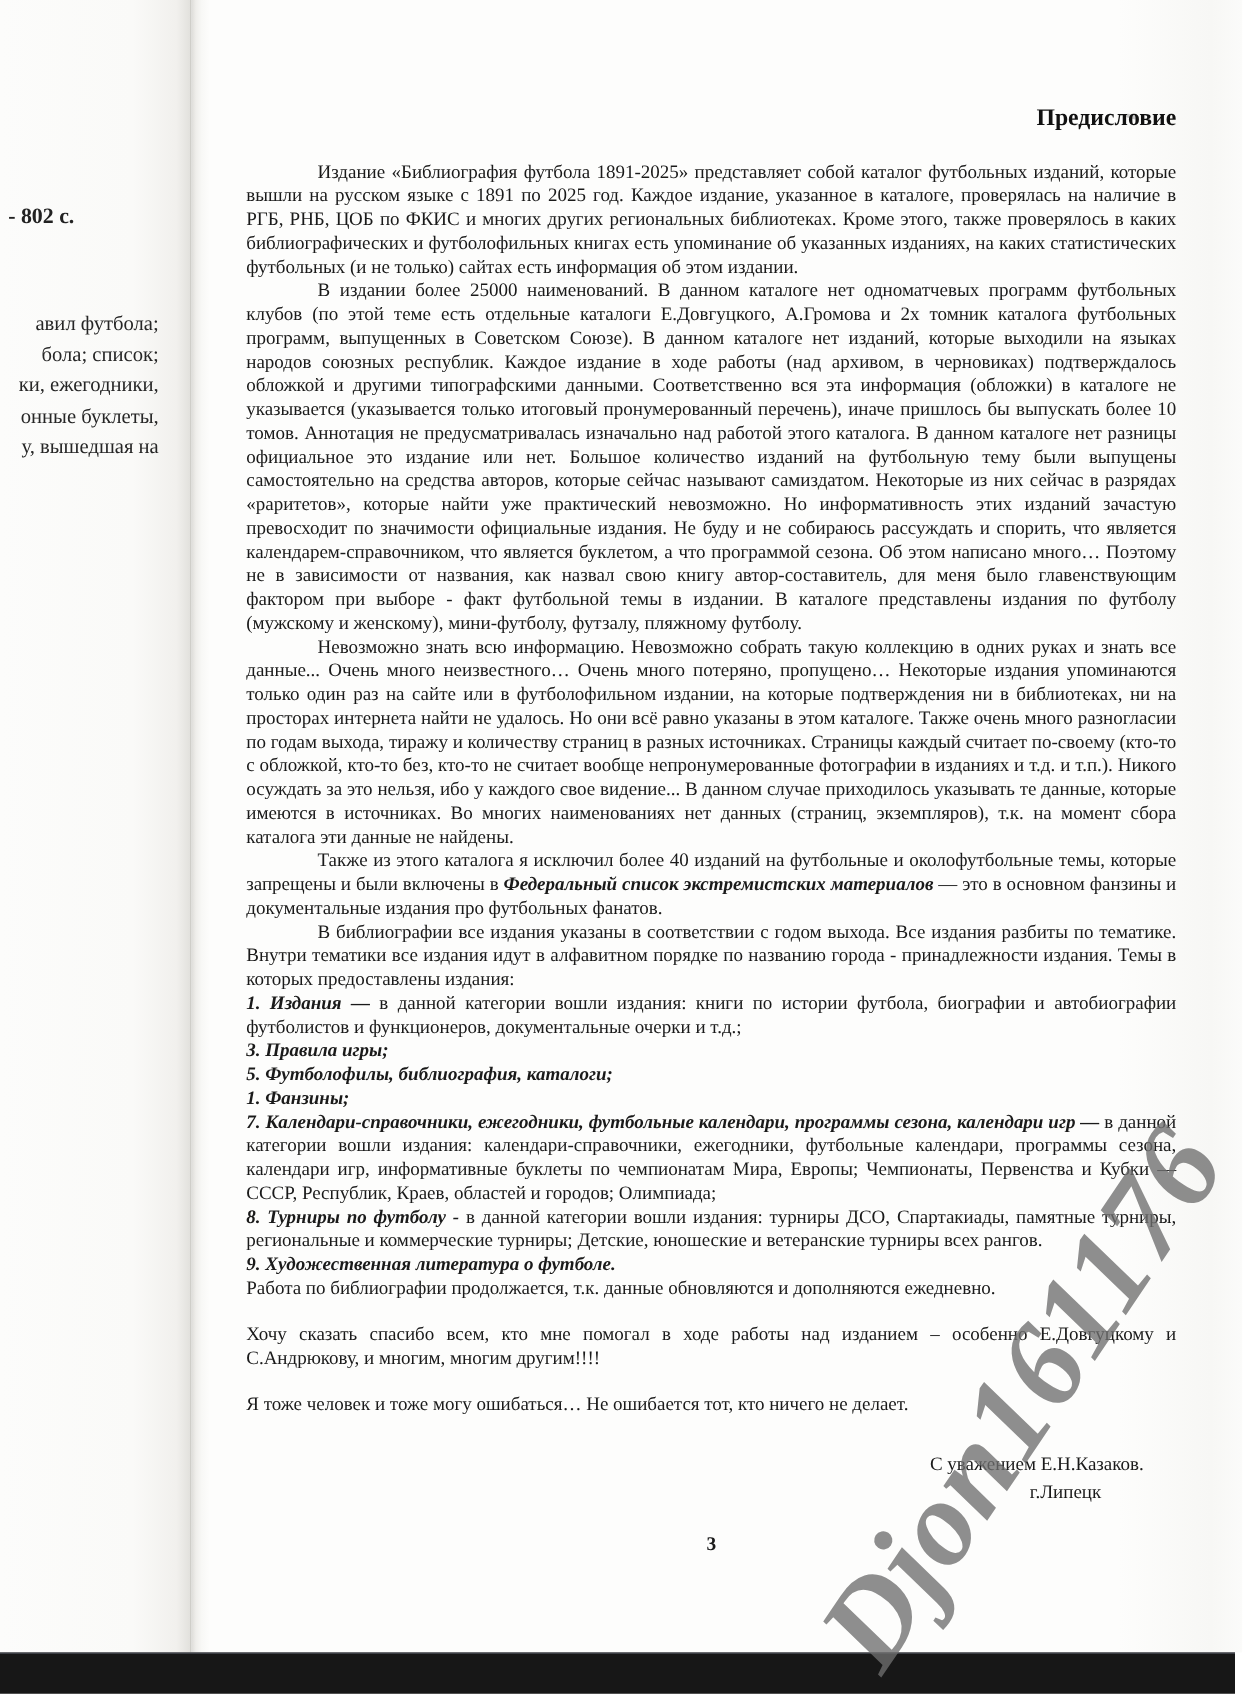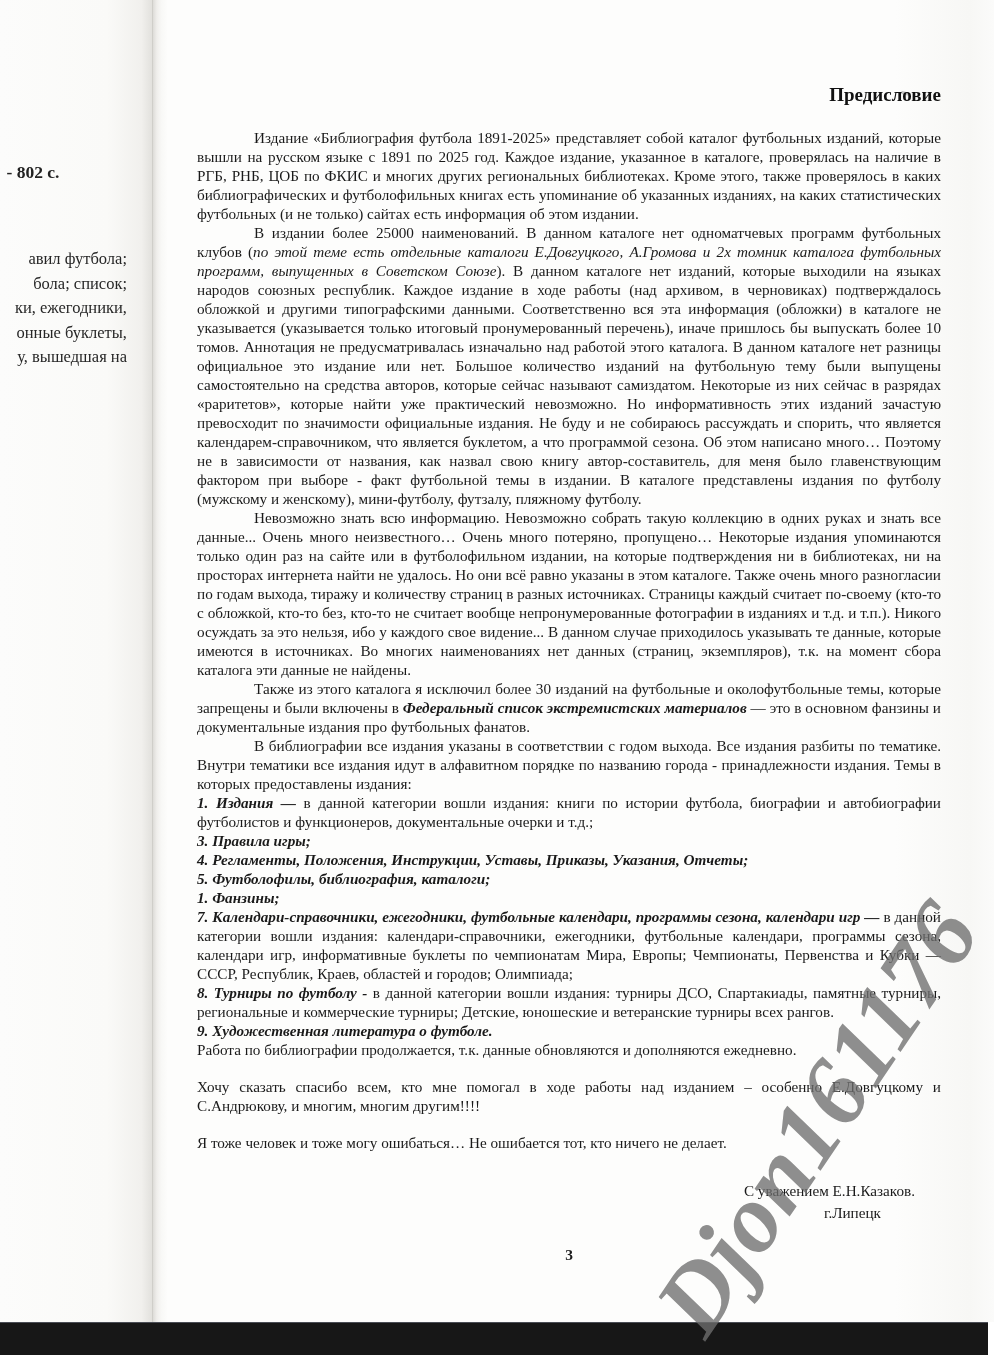--- a/index.html
+++ b/index.html
@@ -28,21 +28,21 @@
   }
   
   #main-page{
     position:absolute;left:167px;top:0;right:0;height:1322px;
     background:linear-gradient(to right,#fdfdfc 0%,#fdfdfc 88%,#f7f7f5 97%,#fbfbfa 100%);
   }
   #content{position:absolute;left:30px;top:0;width:744px;}
   .title{margin:84px 0 22px 0;text-align:right;font-weight:bold;font-size:19px;color:#111;}
   #content p{margin:0;text-align:justify;text-indent:57px;font-size:15.2px;line-height:19px;}
   #content p.item, #content p.noindent{text-indent:0;}
-  .it{font-style:italic;}
+  .it{}
   .bi{font-weight:bold;font-style:italic;margin-top:42px;}
   .gap{margin-top:18px !important;}
   .sig-block{margin-top:28px;text-align:right;padding-right:26px;font-size:15.2px;line-height:22px;}
   .sig-city{padding-right:34px;}
   .page-num{margin-top:22px;text-align:center;font-weight:bold;font-size:15.5px;}
   
   .artifact{
     position:absolute;left:734px;top:92px;width:10px;height:3px;
     background:#c6c6c6;transform:rotate(14deg);border-radius:1px;
   }
@@ -82,27 +82,26 @@
     <div class="artifact"></div>
     <div id="content">
       <div class="title">Предисловие</div>
 
       <p><span>Издание «Библиография футбола 1891-2025» представляет собой каталог футбольных изданий, которые вышли на русском языке с 1891 по 2025 год. Каждое издание, указанное в каталоге, проверялась на наличие в РГБ, РНБ, ЦОБ по ФКИС и многих других региональных библиотеках. Кроме этого, также проверялось в каких библиографических и футболофильных книгах есть упоминание об указанных изданиях, на каких статистических футбольных (и не только) сайтах есть информация об этом издании.</span></p>
 
       <p><span>В издании более 25000 наименований. В данном каталоге нет одноматчевых программ футбольных клубов (</span><span class="it">по этой теме есть отдельные каталоги Е.Довгуцкого, А.Громова и 2х томник каталога футбольных программ, выпущенных в Советском Союзе</span><span>). В данном каталоге нет изданий, которые выходили на языках народов союзных республик. Каждое издание в ходе работы (над архивом, в черновиках) подтверждалось обложкой и другими типографскими данными. Соответственно вся эта информация (обложки) в каталоге не указывается (указывается только итоговый пронумерованный перечень), иначе пришлось бы выпускать более 10 томов. Аннотация не предусматривалась изначально над работой этого каталога. В данном каталоге нет разницы официальное это издание или нет. Большое количество изданий на футбольную тему были выпущены самостоятельно на средства авторов, которые сейчас называют самиздатом. Некоторые из них сейчас в разрядах «раритетов», которые найти уже практический невозможно. Но информативность этих изданий зачастую превосходит по значимости официальные издания. Не буду и не собираюсь рассуждать и спорить, что является календарем-справочником, что является буклетом, а что программой сезона. Об этом написано много… Поэтому не в зависимости от названия, как назвал свою книгу автор-составитель, для меня было главенствующим фактором при выборе - факт футбольной темы в издании. В каталоге представлены издания по футболу (мужскому и женскому), мини-футболу, футзалу, пляжному футболу.</span></p>
 
       <p><span>Невозможно знать всю информацию. Невозможно собрать такую коллекцию в одних руках и знать все данные... Очень много неизвестного… Очень много потеряно, пропущено… Некоторые издания упоминаются только один раз на сайте или в футболофильном издании, на которые подтверждения ни в библиотеках, ни на просторах интернета найти не удалось. Но они всё равно указаны в этом каталоге. Также очень много разногласии по годам выхода, тиражу и количеству страниц в разных источниках. Страницы каждый считает по-своему (кто-то с обложкой, кто-то без, кто-то не считает вообще непронумерованные фотографии в изданиях и т.д. и т.п.). Никого осуждать за это нельзя, ибо у каждого свое видение... В данном случае приходилось указывать те данные, которые имеются в источниках. Во многих наименованиях нет данных (страниц, экземпляров), т.к. на момент сбора каталога эти данные не найдены.</span></p>
 
-      <p><span>Также из этого каталога я исключил более 30 изданий на футбольные и околофутбольные темы, которые запрещены и были включены в </span><span class="bi">Федеральный список экстремистских материалов</span><span> — это в основном фанзины и документальные издания про футбольных фанатов.</span></p>
+      <p><span>Также из этого каталога я исключил более 40 изданий на футбольные и околофутбольные темы, которые запрещены и были включены в </span><span class="bi">Федеральный список экстремистских материалов</span><span> — это в основном фанзины и документальные издания про футбольных фанатов.</span></p>
 
       <p><span>В библиографии все издания указаны в соответствии с годом выхода. Все издания разбиты по тематике. Внутри тематики все издания идут в алфавитном порядке по названию города - принадлежности издания. Темы в которых предоставлены издания:</span></p>
 
       <p class="item"><span class="bi">1. Издания — </span><span>в данной категории вошли издания: книги по истории футбола, биографии и автобиографии футболистов и функционеров, документальные очерки и т.д.;</span></p>
       <p class="item"><span class="bi">3. Правила игры;</span><span></span></p>
-      <p class="item"><span class="bi">4. Регламенты, Положения, Инструкции, Уставы, Приказы, Указания, Отчеты;</span><span></span></p>
       <p class="item"><span class="bi">5. Футболофилы, библиография, каталоги;</span><span></span></p>
       <p class="item"><span class="bi">1. Фанзины;</span><span></span></p>
       <p class="item"><span class="bi">7. Календари-справочники, ежегодники, футбольные календари, программы сезона, календари игр — </span><span>в данной категории вошли издания: календари-справочники, ежегодники, футбольные календари, программы сезона, календари игр, информативные буклеты по чемпионатам Мира, Европы; Чемпионаты, Первенства и Кубки — СССР, Республик, Краев, областей и городов; Олимпиада;</span></p>
       <p class="item"><span class="bi">8. Турниры по футболу - </span><span>в данной категории вошли издания: турниры ДСО, Спартакиады, памятные турниры, региональные и коммерческие турниры; Детские, юношеские и ветеранские турниры всех рангов.</span></p>
       <p class="item"><span class="bi">9. Художественная литература о футболе.</span><span></span></p>
 
       <p class="noindent"><span>Работа по библиографии продолжается, т.к. данные обновляются и дополняются ежедневно.</span></p>
 
       <p class="noindent gap"><span>Хочу сказать спасибо всем, кто мне помогал в ходе работы над изданием – особенно Е.Довгуцкому и С.Андрюкову, и многим, многим другим!!!!</span></p>
 

